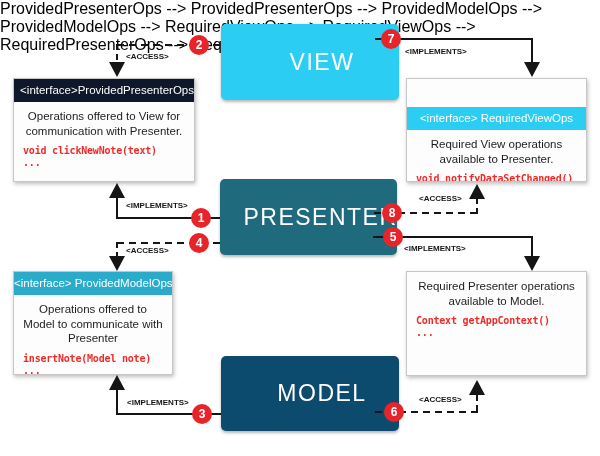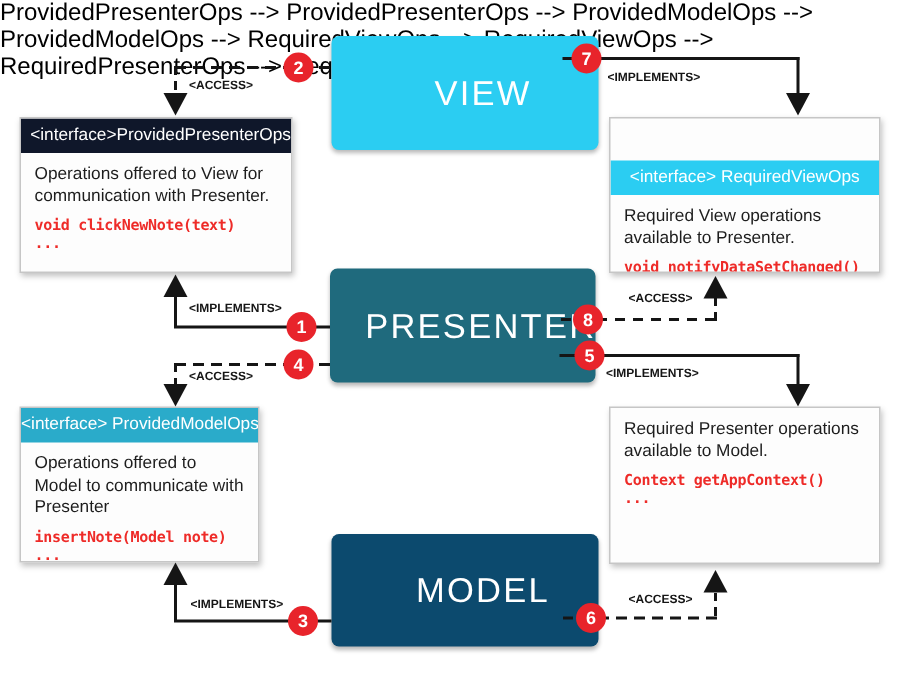--- a/index.html
+++ b/index.html
@@ -27,21 +27,21 @@
   .card.bl{left:13px;top:271px;width:160px;height:104px;}
   .card.br{left:406px;top:271px;width:181px;height:105px;}
   .card-header{
     height:23px;line-height:23px;text-align:center;color:#ffffff;font-size:11.5px;
     white-space:nowrap;overflow:hidden;
   }
   .hdr-dark{background:#0f172a;text-align:right;}
   .hdr-cyan{background:#2bcdf2;margin-top:28px;}
   .hdr-teal{background:#2aabca;}
   .card-body{padding:7px 9px 0 9px;}
-  .desc{font-size:11.5px;line-height:1.28;color:#1d1d1d;}
+  .desc{font-size:11.5px;line-height:1.28;color:#1d1d1d;text-align:center;}
   .code{
     margin-top:7px;font-family:"DejaVu Sans Mono",monospace;font-size:10px;
     font-weight:bold;color:#ee2b28;white-space:nowrap;letter-spacing:-0.2px;
   }
   .code.ellipsis{margin-top:1px;}
   
   .hline,.vline{position:absolute;}
   .solid-h{height:2px;background:#151515;}
   .solid-v{width:2px;background:#151515;}
   .dash-h{height:2px;background:repeating-linear-gradient(90deg,#151515 0 7px,transparent 7px 12px);}

